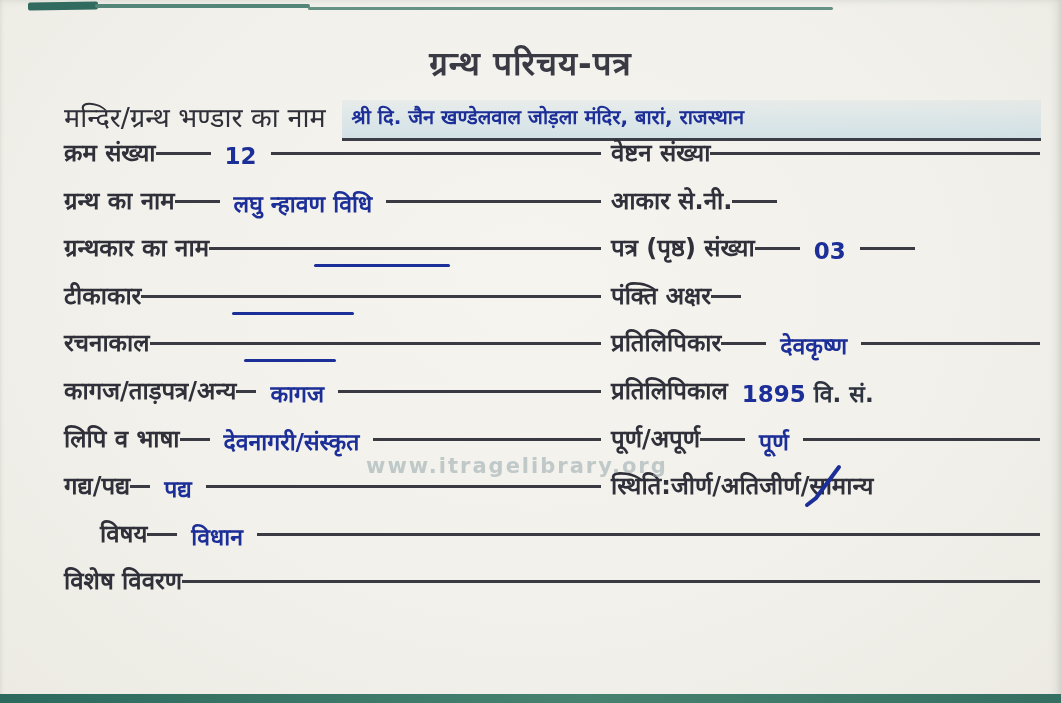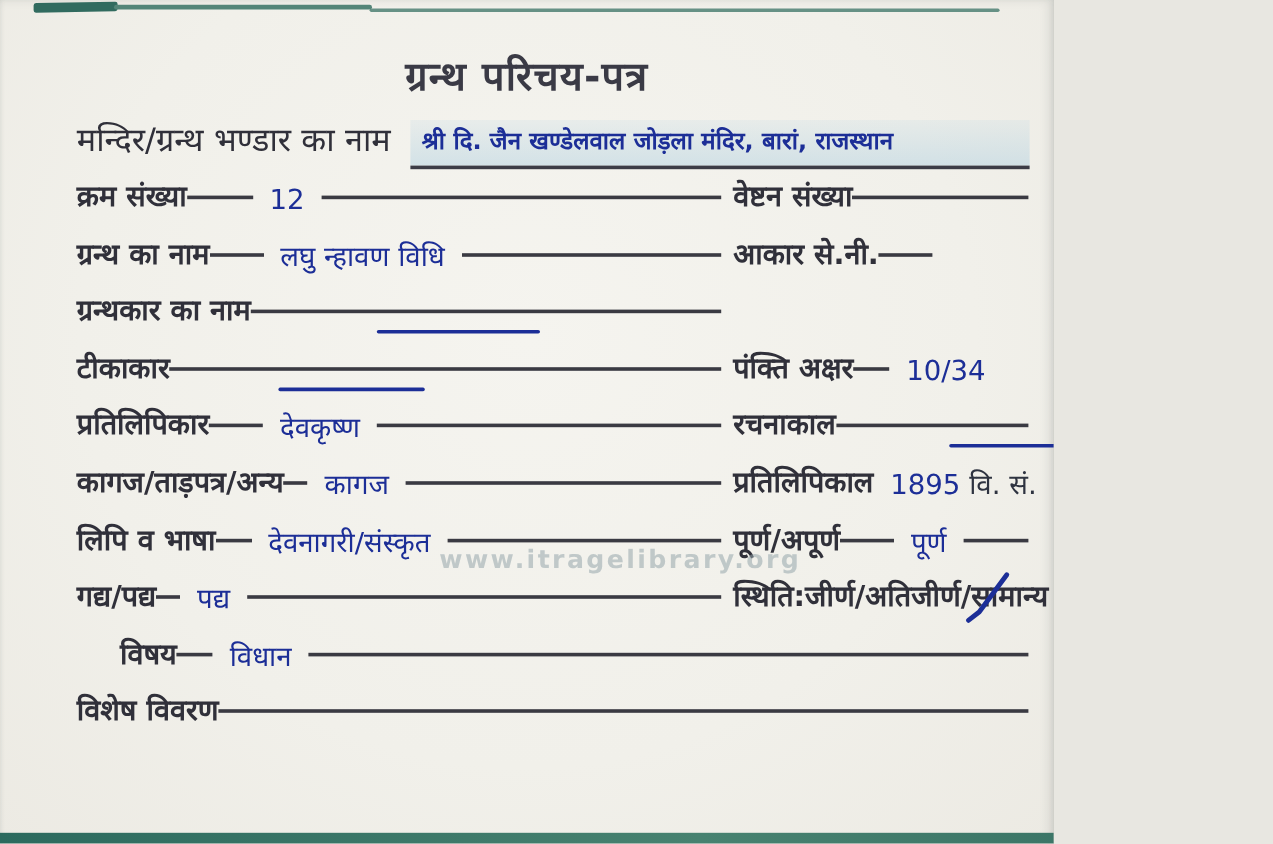--- a/index.html
+++ b/index.html
@@ -9,21 +9,21 @@
     --highlight-blue:#b8d4e2;
     --scan-edge-teal:#3c7466;
   }
   html,body{margin:0;padding:0;}
   body{
     width:1061px;height:703px;
     font-family:"DejaVu Sans","Liberation Sans",sans-serif;
     background:#e8e7e1;
   }
   .sheet{
-    position:relative;width:878px;height:703px;overflow:hidden;
+    position:relative;width:1061px;height:703px;overflow:hidden;
     background:radial-gradient(ellipse at 50% 40%, #f5f4ef 0%, var(--paper) 60%, #eceae3 100%);
     box-shadow:inset -4px 0 8px rgba(120,130,125,.18), inset 0 -2px 4px rgba(90,110,100,.15);
   }
   
   .scan-mark{position:absolute;border-radius:2px;}
   .top-a{left:28px;top:2px;width:70px;height:8px;background:#316b5f;transform:skewY(-1deg);}
   .top-b{left:95px;top:4px;width:215px;height:4px;background:#538578;}
   .top-c{left:308px;top:7px;width:525px;height:3px;background:#4d8073;opacity:.85;}
   .bottom{left:0;bottom:0;width:1061px;height:9px;border-radius:0;
     background:linear-gradient(90deg,#2c6a5e,#478270 55%,#356f62);}
@@ -33,29 +33,29 @@
   }
   .header-row{position:absolute;top:99px;left:64px;right:20px;display:flex;align-items:flex-start;}
   .h-lbl{font-size:27px;font-weight:400;color:var(--print-dark);white-space:nowrap;line-height:38px;}
   .h-val-wrap{
     flex:1;margin-left:16px;margin-top:1px;
     border-bottom:3px solid #3c3c46;
     background:linear-gradient(rgba(184,212,226,.18), rgba(184,212,226,.55));
     padding:3px 4px 3px 10px;min-height:32px;
   }
   .h-val{font-size:20px;font-weight:700;color:var(--ink-blue);white-space:nowrap;}
-  .form{position:absolute;top:147px;left:64px;right:21px;text-align:center;}
+  .form{position:absolute;top:136px;left:64px;right:21px;text-align:center;}
   .row{display:grid;grid-template-columns:537px 1fr;column-gap:10px;height:47.6px;}
   .row-full{display:flex;height:47.6px;position:relative;}
   .cell{display:flex;position:relative;align-items:flex-start;}
   .lbl{font-size:24px;font-weight:600;color:var(--print-dark);white-space:nowrap;line-height:34px;}
   .ln{border-top:3px solid #3a3a42;margin-top:16px;}
   .grow{flex:1;}
   .s20{flex:0 0 20px;} .s30{flex:0 0 30px;} .s45{flex:0 0 45px;} .s55{flex:0 0 55px;}
-  .val{font-size:23px;font-weight:400;color:var(--ink-blue);white-space:nowrap;
+  .val{font-size:23px;font-weight:700;color:var(--ink-blue);white-space:nowrap;
        padding:0 14px;margin-top:5px;line-height:30px;}
   .val .unit{color:#2e3340;}
   .bb{position:absolute;height:3px;background:var(--ink-blue);border-radius:2px;}
   .checked{position:relative;display:inline-block;font-family:Liberation Serif, serif;}
   .check-svg{position:absolute;left:-6px;top:-6px;width:44px;height:48px;overflow:visible;pointer-events:none;}
   .check-svg polyline{fill:none;stroke:var(--ink-blue);stroke-width:4;stroke-linecap:round;}
   .watermark{
     position:absolute;top:454px;left:366px;
     font-size:21px;letter-spacing:2px;color:rgba(150,165,172,.55);font-weight:600;
   }
@@ -106,46 +106,51 @@
         <div class="ln s45"></div>
       </div>
     </div>
 
     <div class="row">
       <div class="cell">
         <span class="lbl">ग्रन्थकार का नाम</span>
         <div class="ln grow"></div>
         <div class="bb" style="left:250px;top:33px;width:136px;"></div>
       </div>
+      <div class="cell">
+        <span class="lbl">पत्र (पृष्ठ) संख्या</span>
+        <div class="ln s45"></div>
+        <span class="val">03</span>
+        <div class="ln s55"></div>
+      </div>
     </div>
 
     <div class="row">
       <div class="cell">
         <span class="lbl">टीकाकार</span>
         <div class="ln grow"></div>
         <div class="bb" style="left:168px;top:33px;width:122px;"></div>
       </div>
       <div class="cell">
         <span class="lbl">पंक्ति अक्षर</span>
         <div class="ln s30"></div>
-        <span class="val">10/34</span>
-      </div>
-    </div>
-
-    <div class="row">
+      </div>
+    </div>
+
+    <div class="row">
+      <div class="cell">
+        <span class="lbl">रचनाकाल</span>
+        <div class="ln grow"></div>
+        <div class="bb" style="left:180px;top:33px;width:92px;"></div>
+      </div>
       <div class="cell">
         <span class="lbl">प्रतिलिपिकार</span>
         <div class="ln s45"></div>
         <span class="val">देवकृष्ण</span>
         <div class="ln grow"></div>
-      </div>
-      <div class="cell">
-        <span class="lbl">रचनाकाल</span>
-        <div class="ln grow"></div>
-        <div class="bb" style="left:180px;top:33px;width:92px;"></div>
       </div>
     </div>
 
     <div class="row">
       <div class="cell">
         <span class="lbl">कागज/ताड़पत्र/अन्य</span>
         <div class="ln s20"></div>
         <span class="val">कागज</span>
         <div class="ln grow"></div>
       </div>

